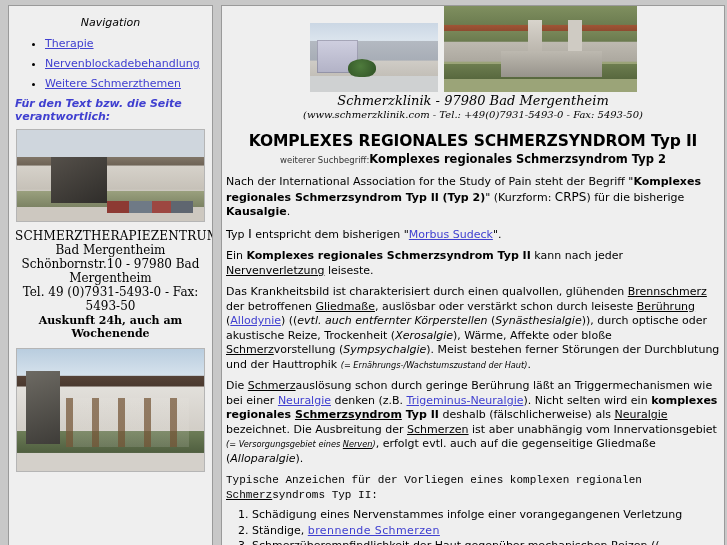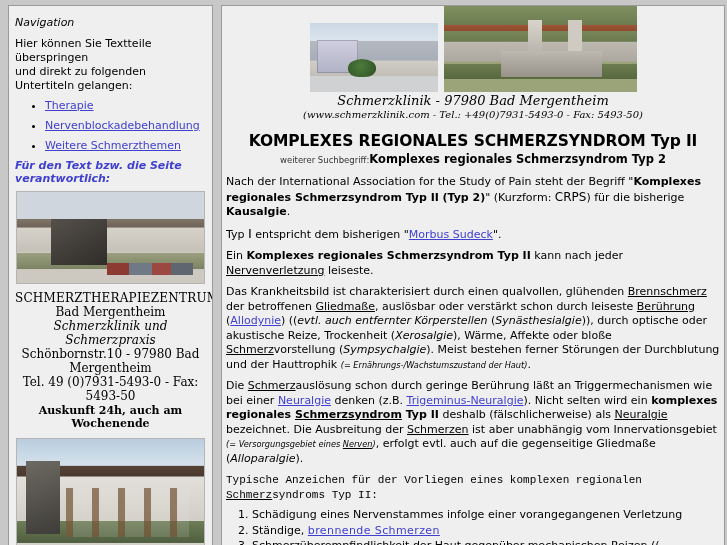--- a/index.html
+++ b/index.html
@@ -39,21 +39,21 @@
   .main {
     left: 221px;
     top: 5px;
     width: 504px;
     height: 545px;
     padding: 0 4px;
   }
 
   
   .nav-title {
-    text-align: left;
+    text-align: center;
     font-style: italic;
     font-size: 11px;
     margin: 10px 0 8px 0;
   }
   .nav-intro {
     font-size: 11px;
     line-height: 14px;
     margin: 0 0 6px 0;
   }
   ul.nav-list {
@@ -278,39 +278,34 @@
 </style>
 </head>
 <body>
 
 <div class="page">
 
   <div class="panel sidebar">
 
     <div class="nav-title">Navigation</div>
 
-    <div class="nav-intro">
-      <span>Hier können Sie Textteile überspringen</span><br>
-      <span>und direkt zu folgenden Untertiteln gelangen:</span>
-    </div>
 
     <ul class="nav-list">
       <li><a class="lnk" href="#">Therapie</a></li>
       <li><a class="lnk" href="#">Nervenblockadebehandlung</a></li>
       <li><a class="lnk" href="#">Weitere Schmerzthemen</a></li>
     </ul>
 
     <div class="resp-line">Für den Text bzw. die Seite verantwortlich:</div>
 
     <div class="photo photo-clinic1"></div>
 
     <div class="addr">
       <div class="l1">SCHMERZTHERAPIEZENTRUM</div>
       <div class="l2">Bad Mergentheim</div>
-      <div class="l3">Schmerzklinik und Schmerzpraxis</div>
       <div class="l4">Schönbornstr.10 - 97980 Bad Mergentheim</div>
       <div class="l5">Tel. 49 (0)7931-5493-0 - Fax: 5493-50</div>
       <div class="l6">Auskunft 24h, auch am Wochenende</div>
     </div>
 
     <div class="photo photo-clinic2"></div>
 
   </div>
 
   <div class="panel main">

